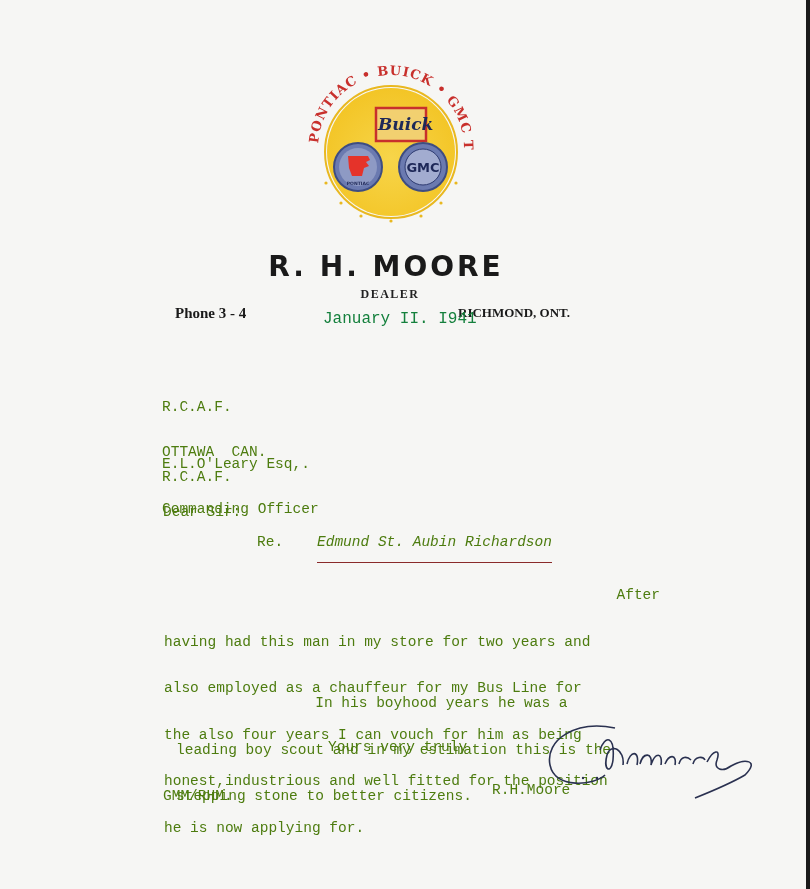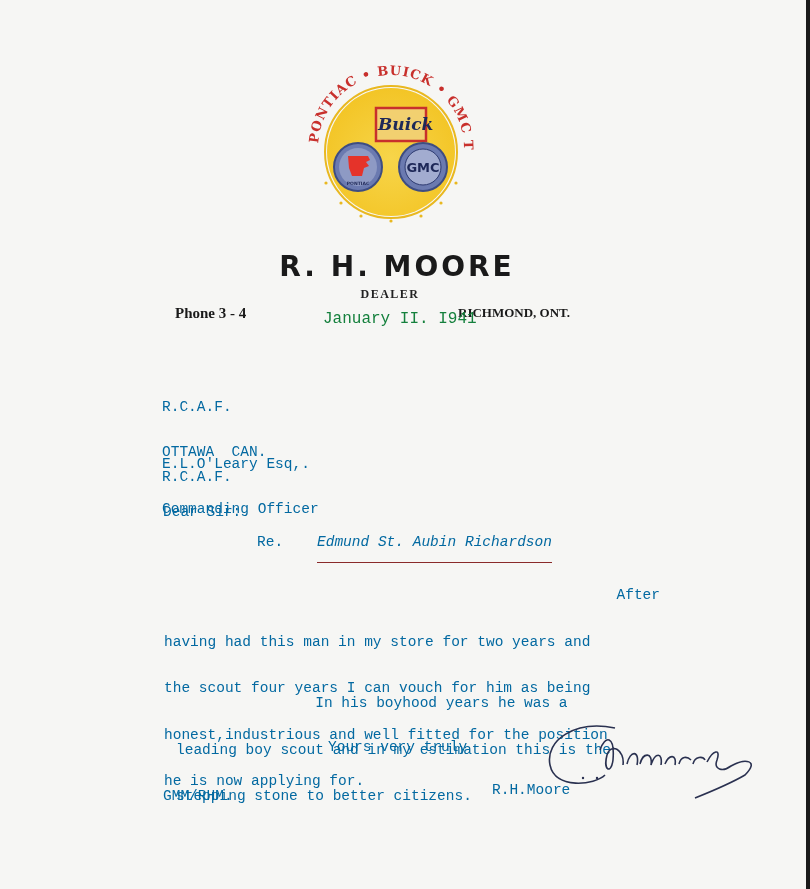--- a/index.html
+++ b/index.html
@@ -13,39 +13,39 @@
       background: #f6f6f4;
     }
     .edge {
       position: absolute; right: 0; top: 0; width: 4px; height: 889px;
       background: #1a1a1a;
     }
     .logo { position: absolute; left: 296px; top: 48px; width: 190px; height: 180px; }
     .mast-name {
       position: absolute; left: 0; width: 770px; top: 250px; text-align: center;
       font-family: "DejaVu Sans", sans-serif; font-weight: bold; font-size: 28px;
-      letter-spacing: 3px; color: #1a1a1a; padding-left: 12px;
+      letter-spacing: 3px; color: #1a1a1a; padding-left: 1px;
     }
     .mast-sub {
       position: absolute; left: 0; width: 780px; top: 287px; text-align: center;
       font-family: "Liberation Serif", serif; font-weight: bold; font-size: 12px;
       letter-spacing: 1.5px; color: #222;
     }
     .mast-phone {
       position: absolute; left: 175px; top: 305px;
       font-family: "Liberation Serif", serif; font-weight: bold; font-size: 15px; color: #1a1a1a;
     }
     .mast-city {
       position: absolute; left: 458px; top: 305px;
       font-family: "Liberation Serif", serif; font-weight: bold; font-size: 13px; color: #1a1a1a;
     }
     .typed {
       position: absolute;
       font-family: "Liberation Mono", "DejaVu Sans Mono", monospace;
-      font-size: 14.5px; color: #0369a1; white-space: pre; line-height: 15px;
+      font-size: 14.5px; color: #4d7c0f; white-space: pre; line-height: 15px;
     }
     .date { left: 323px; top: 312px; font-size: 16px; color: #15803d; }
     .red-ul { border-bottom: 1.5px solid #8a2a2a; padding-bottom: 12px; font-style: italic; }
     .signature { position: absolute; left: 545px; top: 720px; width: 265px; height: 80px; }
   </style>
 </head>
 <body>
 
 <div class="page">
 
@@ -102,21 +102,22 @@
   <div class="typed" style="left:162px; top:470px;">R.C.A.F.</div>
 
   <div class="typed" style="left:163px; top:505px;">Dear Sir:</div>
 
   <div class="typed" style="left:257px; top:535px;">Re.</div>
   <div class="typed red-ul" style="left:317px; top:535px;">Edmund St. Aubin Richardson</div>
 
   <div class="typed" style="left:164px; top:557px; line-height:15.5px;">
     <div>                                                    After</div>
     <div>having had this man in my store for two years and</div>
-    <div>the scout four years I can vouch for him as being</div>
+    <div>also employed as a chauffeur for my Bus Line for</div>
+    <div>the also four years I can vouch for him as being</div>
     <div>honest,industrious and well fitted for the position</div>
     <div>he is now applying for.</div>
   </div>
 
   <div class="typed" style="left:164px; top:665px; line-height:15.5px;margin-left:12px;">
     <div>                In his boyhood years he was a</div>
     <div>leading boy scout and in my estimation this is the</div>
     <div>stepping stone to better citizens.</div>
   </div>
 

